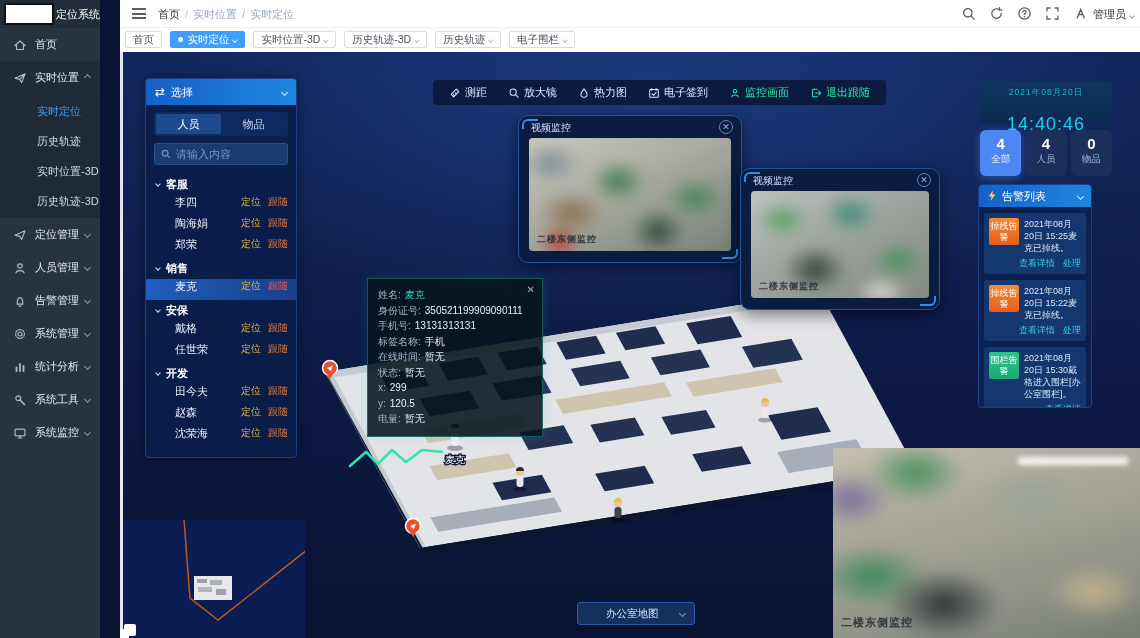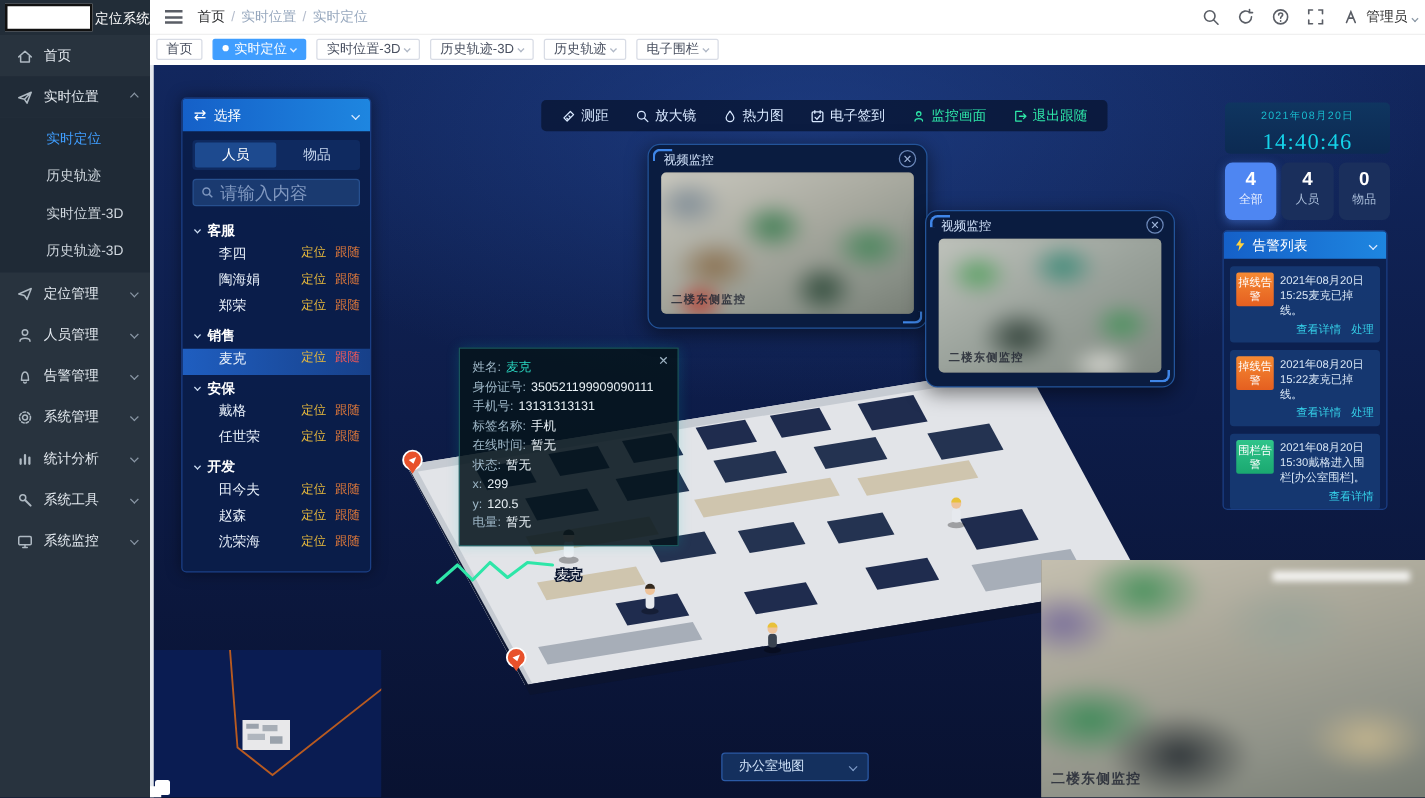--- a/index.html
+++ b/index.html
@@ -1,18 +1,18 @@
 <!DOCTYPE html>
 <html><head>
 <meta charset="utf-8">
 <style>
   *{margin:0;padding:0;box-sizing:border-box;font-family:"Liberation Sans","DejaVu Sans",sans-serif;}
   html,body{width:1140px;height:638px;overflow:hidden;background:#081333;}
   
-  .sidebar{position:absolute;left:0;top:0;width:120px;height:638px;background:#28333e;z-index:20;}
+  .sidebar{position:absolute;left:0;top:0;width:100px;height:638px;background:#28333e;z-index:20;}
   .logo-bar{height:28px;background:#222d38;display:flex;align-items:center;}
   .logo-box{width:80px;height:22px;background:#ffffff;margin:0 2px 0 4px;border:2px solid #111;}
   .logo-title{color:#fff;font-size:11px;white-space:nowrap;}
   .menu{font-size:11px;color:#e2e8ee;}
   .mi{height:33px;display:flex;align-items:center;padding-left:13px;cursor:pointer;position:relative;}
   .micon{width:14px;height:14px;margin-right:8px;display:inline-flex;}
   .micon svg{width:14px;height:14px;stroke:#aeb9c2;fill:none;stroke-width:1.2;stroke-linecap:round;stroke-linejoin:round;}
   .chev{display:inline-block;width:5px;height:5px;border-right:1.2px solid #8a97a5;border-bottom:1.2px solid #8a97a5;transform:rotate(45deg);}
   .chev.up{transform:rotate(-135deg);}
   .mi .chev{position:absolute;right:10px;}
@@ -47,21 +47,21 @@
   
   .selpanel{position:absolute;left:25px;top:26px;width:152px;z-index:6;background:rgba(11,30,74,.95);border:1px solid #1b3f85;border-radius:4px;overflow:hidden;box-shadow:0 0 12px rgba(0,0,0,.4);}
   .selhead{height:26px;background:linear-gradient(90deg,#1560c8,#1e86e0);display:flex;align-items:center;padding:0 9px;color:#fff;font-size:11px;cursor:pointer;}
   .selhead .swap{margin-right:6px;font-size:12px;}
   .selhead .chev{margin-left:auto;border-color:#dceaff;width:5px;height:5px;}
   .seltabs{display:flex;margin:7px 8px 0 8px;background:#0f2a60;border-radius:3px;padding:2px;}
   .seltab{flex:1;text-align:center;line-height:20px;font-size:11px;color:#c4d4ec;cursor:pointer;border-radius:2px;}
   .seltab.active{background:#1d4a8f;color:#fff;}
   .selsearch{display:flex;align-items:center;margin:7px 8px;height:22px;background:#1a3a70;border:1px solid #27508f;border-radius:3px;padding:0 6px;}
   .selsearch svg{width:10px;height:10px;stroke:#7f97bf;fill:none;stroke-width:1.4;flex:none;}
-  .selsearch input{flex:1;min-width:0;background:transparent;border:none;outline:none;color:#cfe0f5;font-size:14px;margin-left:5px;}
+  .selsearch input{flex:1;min-width:0;background:transparent;border:none;outline:none;color:#cfe0f5;font-size:11px;margin-left:5px;}
   .selsearch input::placeholder{color:#7f97bf;}
   .tree{padding:2px 8px 10px 8px;}
   .grow{height:21px;display:flex;align-items:center;color:#fff;font-size:11px;font-weight:bold;cursor:pointer;}
   .grow .chev{width:4px;height:4px;border-color:#cfe0f5;transform:rotate(45deg);margin:0 6px 2px 2px;}
   .mrow{height:21px;display:flex;align-items:flex-start;padding-left:21px;font-size:11px;color:#e8f0fa;cursor:pointer;}
   .mrow .nm{flex:1;}
   .mrow .loc{color:#e6b83c;font-size:10px;margin-right:7px;cursor:pointer;}
   .mrow .fol{color:#e0793a;font-size:10px;cursor:pointer;}
   .mrow.sel{background:linear-gradient(90deg,#1f5ec0,#174089);margin:0 -8px;padding-left:29px;padding-right:8px;}
   .mrow.sel .fol{color:#f25858;}
@@ -106,45 +106,45 @@
   .video3{position:absolute;left:713px;top:396px;width:307px;height:190px;z-index:2;overflow:hidden;background:#555;}
   .streak{position:absolute;background:rgba(255,255,255,.85);filter:blur(2.5px);z-index:2;}
   
   .ppopup{position:absolute;left:247px;top:226px;width:176px;z-index:4;background:rgba(6,20,28,.88);border:1px solid rgba(45,150,150,.5);box-shadow:0 0 10px rgba(0,200,200,.18);padding:8px 10px 9px 10px;font-size:10px;line-height:15.5px;color:#e8f0f5;}
   .ppopup .pclose{position:absolute;top:3px;right:7px;color:#9fb4c4;cursor:pointer;font-size:10px;}
   .ppopup .pname{color:#2ad8c2;}
   .ppopup .plbl{color:#9fb8c8;margin-right:4px;text-align:center;}
   
   .clockcard{position:absolute;left:860px;top:30px;width:132px;height:41px;z-index:6;background:linear-gradient(180deg,#0f3560,#0c2a52);border-radius:4px;text-align:center;padding-top:5px;}
   .cdate{font-size:8.5px;color:#18b8cc;letter-spacing:1px;}
-  .ctime{font-size:18px;color:#15d2e8;letter-spacing:1px;margin-top:4px;font-family:Liberation Serif, serif;}
+  .ctime{font-size:18px;color:#15d2e8;letter-spacing:1px;margin-top:15px;}
   .stats{position:absolute;left:860px;top:78px;width:132px;height:46px;z-index:6;display:flex;gap:4px;}
   .scard{flex:1;border-radius:6px;background:#1a2f5c;text-align:center;padding-top:5px;cursor:pointer;}
   .scard .v{font-size:15px;font-weight:bold;color:#fff;}
   .scard .l{font-size:9.5px;color:#a8bcd8;margin-top:1px;}
   .scard.blue{background:#4e86f2;box-shadow:0 2px 8px rgba(78,134,242,.5);}
   .scard.blue .l{color:#eaf0ff;}
-  .alarms{position:absolute;left:858px;top:132px;width:132px;height:224px;z-index:6;background:rgba(13,33,80,.94);border:1px solid #1b3f85;border-radius:4px;overflow:hidden;}
+  .alarms{position:absolute;left:858px;top:132px;width:114px;height:224px;z-index:6;background:rgba(13,33,80,.94);border:1px solid #1b3f85;border-radius:4px;overflow:hidden;}
   .alhead{height:22px;background:linear-gradient(90deg,#1560c8,#1e86e0);display:flex;align-items:center;padding:0 8px;color:#fff;font-size:11px;cursor:pointer;}
   .alhead svg{width:10px;height:12px;margin-right:5px;}
   .alhead .chev{margin-left:auto;border-color:#dceaff;width:5px;height:5px;}
   .albody{padding:6px 5px;}
   .alitem{background:rgba(29,74,140,.55);border-radius:3px;padding:5px 5px 4px 5px;margin-bottom:6px;display:flex;flex-wrap:wrap;}
   .albadge{width:30px;font-size:9px;line-height:10.5px;color:#fff;text-align:center;border-radius:2px;padding:3px 0;align-self:flex-start;flex:none;}
   .albadge.orange{background:linear-gradient(180deg,#f58a33,#e55f20);}
   .albadge.green{background:linear-gradient(180deg,#2fc48a,#1aa870);}
   .altext{flex:1;margin-left:5px;font-size:9px;line-height:12px;color:#d8e6f5;}
   .alacts{width:100%;text-align:right;font-size:9px;margin-top:3px;}
   .alacts span{color:#35d0e8;margin-left:8px;cursor:pointer;}
   .alsliver{height:14px;margin:0 5px;display:flex;}
   .alsliver i{width:30px;height:14px;border-radius:2px 2px 0 0;background:linear-gradient(180deg,#f58a33,#e86a24);}
   
   .minimap{position:absolute;left:2px;top:468px;width:183px;height:118px;z-index:3;background:#0a1c52;cursor:pointer;}
   
-  .mapsel{position:absolute;left:457px;top:550px;width:118px;height:23px;z-index:5;background:#14305e;border:1px solid #2b5aa6;border-radius:3px;color:#d0e2f8;font-size:10.5px;line-height:21px;padding-left:13px;cursor:pointer;}
+  .mapsel{position:absolute;left:457px;top:550px;width:118px;height:23px;z-index:5;background:#14305e;border:1px solid #2b5aa6;border-radius:3px;color:#d0e2f8;font-size:10.5px;line-height:21px;padding-left:28px;cursor:pointer;}
   .mapsel .chev{position:absolute;right:9px;top:8px;border-color:#7f9cc8;}
 </style>
 </head>
 <body>
 
 <div class="sidebar">
   <div class="logo-bar">
     <div class="logo-box"></div>
     <span class="logo-title">定位系统</span>
   </div>

